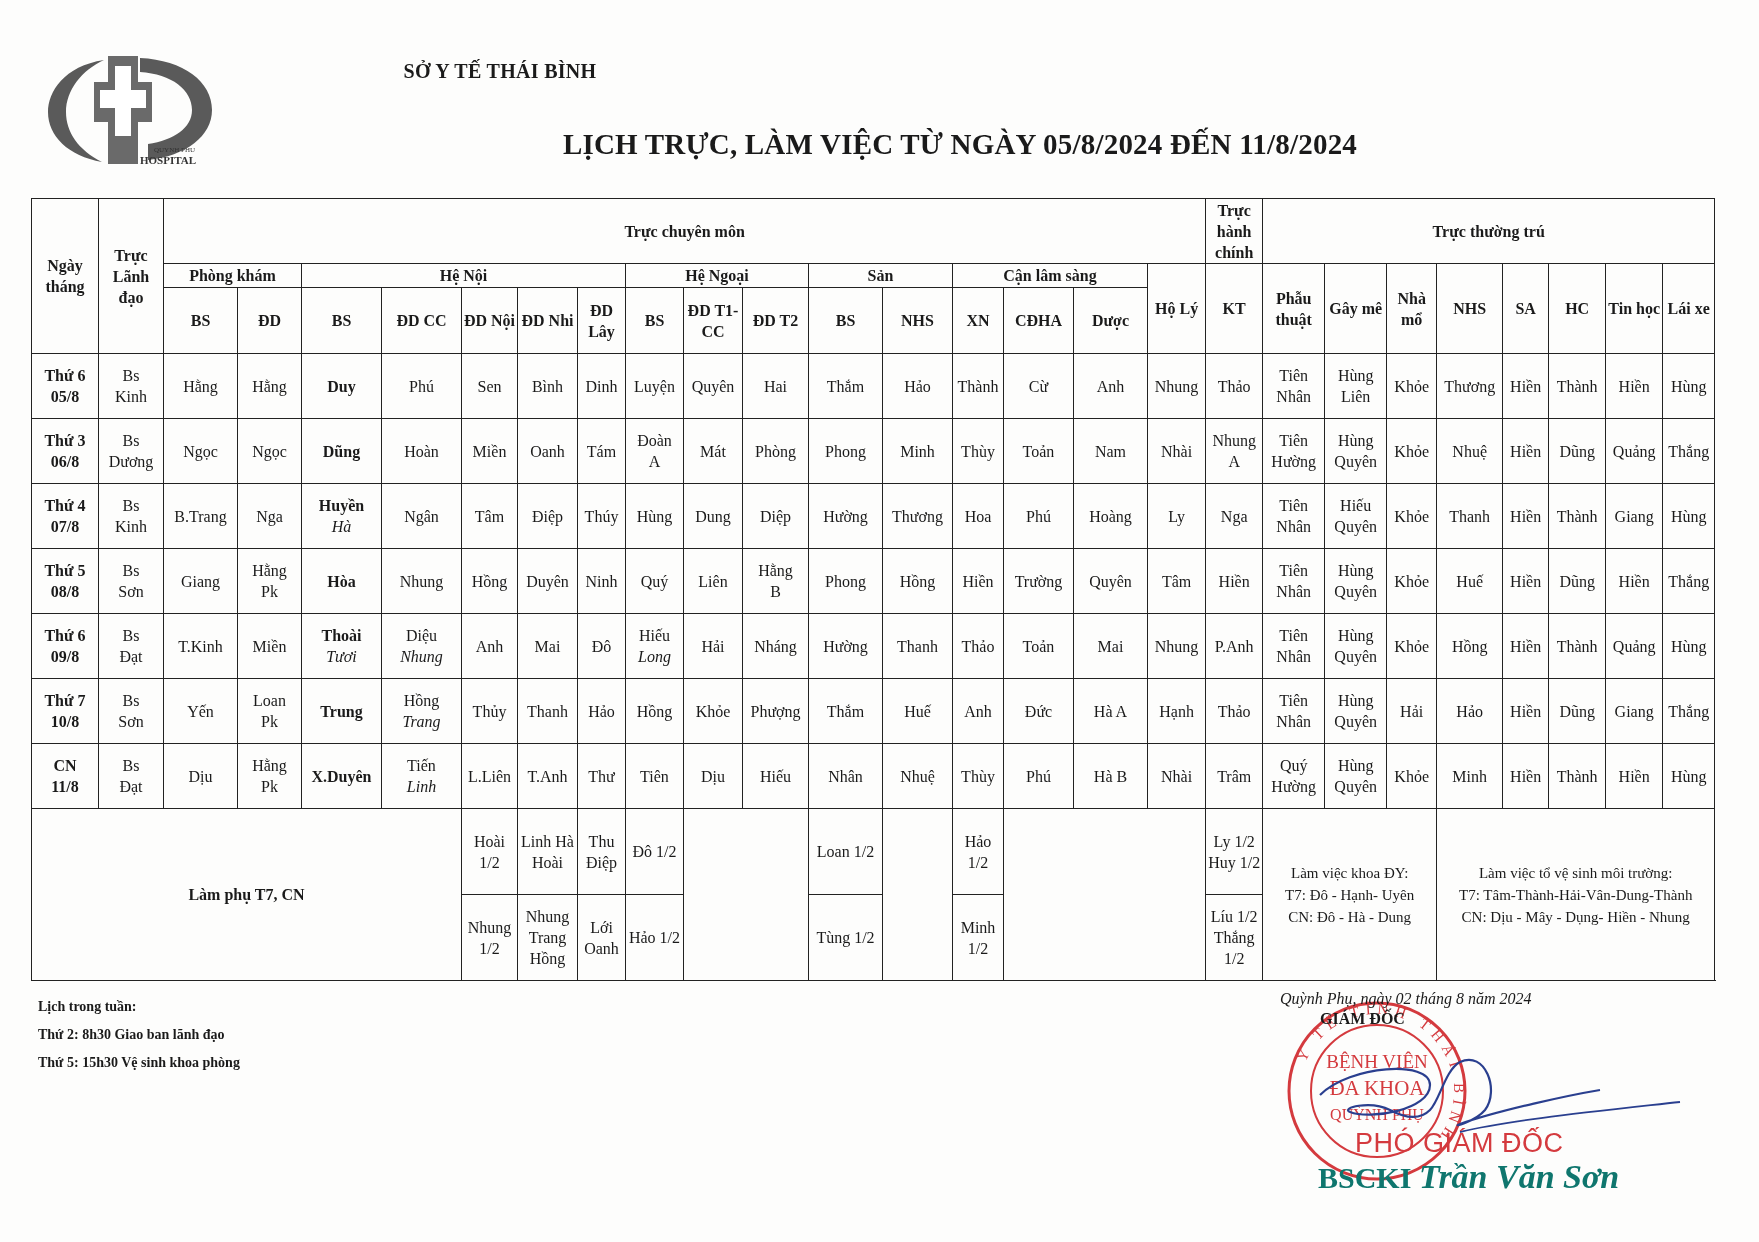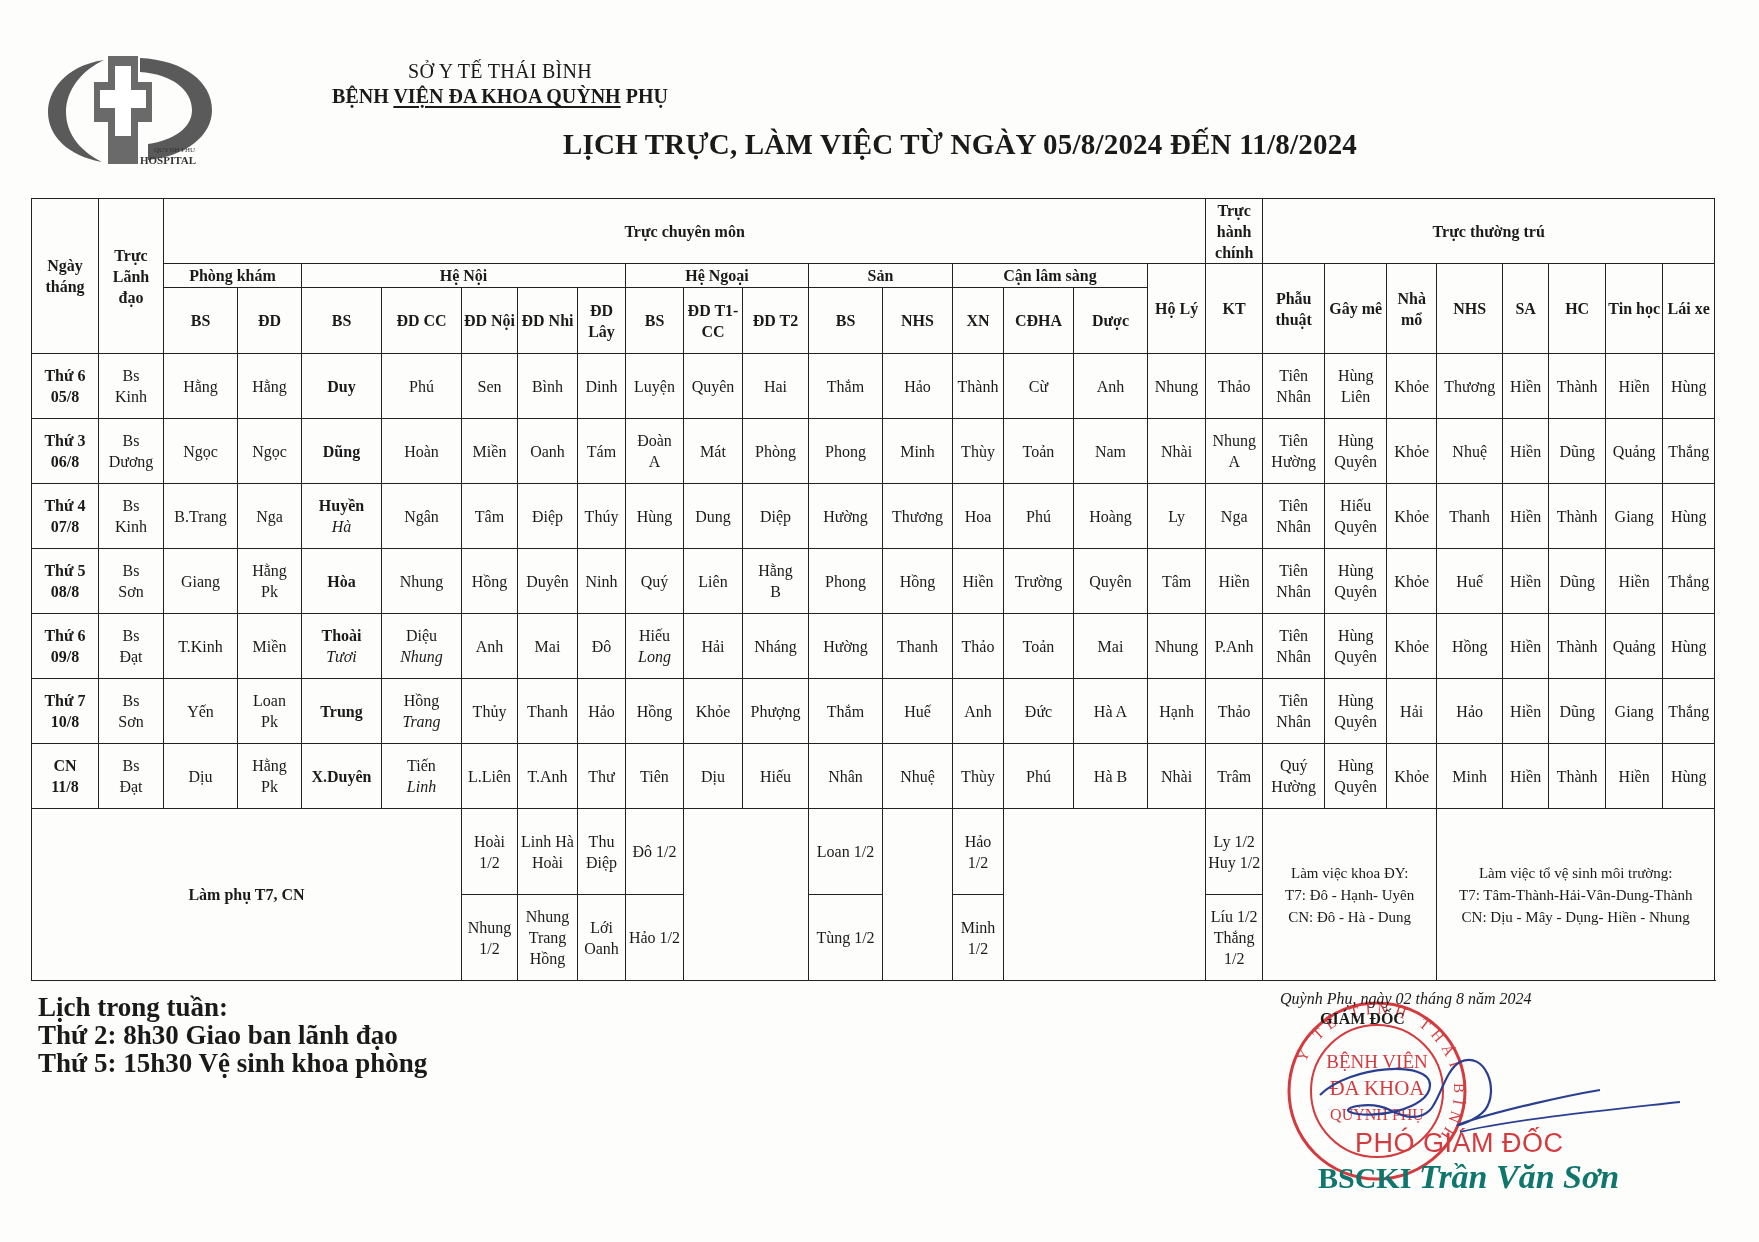--- a/index.html
+++ b/index.html
@@ -3,21 +3,21 @@
 <meta charset="utf-8">
 <style>
   html, body { margin: 0; padding: 0; }
   body {
     width: 1759px; height: 1242px; background: #fdfdfc;
     position: relative; overflow: hidden;
     font-family: "Liberation Serif", "DejaVu Serif", serif; color: #1a1a1a;
   }
   .logo { position: absolute; left: 44px; top: 52px; width: 186px; height: 118px; }
   .org { position: absolute; left: 300px; top: 60px; width: 400px; text-align: center; }
-  .org .l1 { font-size: 20px; letter-spacing: 0.3px; }
+  .org .l1 { font-size: 20px; letter-spacing: 0.3px; font-weight: bold; }
   .org .l2 { font-size: 20px; font-weight: bold; margin-top: 2px; }
   .org .l2 u { text-decoration: underline; text-underline-offset: 3px; }
   .title { position: absolute; left: 540px; top: 128px; width: 840px; text-align: center;
     font-size: 29px; font-weight: bold; letter-spacing: 0.2px; }
 
   table.roster { position: absolute; left: 31px; top: 198px; border-collapse: collapse;
     table-layout: fixed; width: 1683px; font-size: 16px; }
   table.roster td, table.roster th { border: 1.6px solid #222; text-align: center; vertical-align: middle;
     padding: 0 1px; line-height: 21px; overflow: hidden; }
   table.roster th { font-weight: bold; font-size: 16px; }
@@ -25,21 +25,21 @@
   .hdr-r2 { height: 24px; }
   .hdr-r3 { height: 66px; }
   .data-row { height: 65px; }
   .b { font-weight: bold; }
   .i { font-style: italic; }
   .small { font-size: 16px; line-height: 18px; }
   .day { font-weight: bold; }
   .extra-top { height: 86px; }
   .extra-bot { height: 86px; }
 
-  .weekly { position: absolute; left: 38px; top: 993px; font-size: 27px; font-weight: bold; line-height: 28px; font-family: Liberation Serif, serif; }
+  .weekly { position: absolute; left: 38px; top: 993px; font-size: 14px; font-weight: bold; line-height: 28px; font-family: Liberation Serif, serif; }
   .sign { position: absolute; left: 1280px; top: 990px; width: 380px; text-align: left; }
   .sign .date { font-style: italic; font-size: 16px; }
   .sign .role { font-weight: bold; font-size: 16px; margin-top: 2px; margin-left: 40px; }
   .stamp { position: absolute; left: 1284px; top: 998px; width: 186px; height: 186px; }
   .sig { position: absolute; left: 1310px; top: 1040px; width: 380px; height: 120px; }
   .vp { position: absolute; left: 1355px; top: 1128px; color: #d43a3e; font-family: "Liberation Sans", sans-serif;
     font-size: 27px; letter-spacing: 0.5px; }
   .signer { position: absolute; left: 1318px; top: 1158px; color: #0f766e; font-size: 30px; font-weight: bold; white-space: nowrap; }
   .signer .nm { font-style: italic; font-size: 34px; }
 </style>
@@ -52,21 +52,20 @@
   <rect x="64" y="4" width="30" height="108" fill="#6a6a6a"></rect>
   <rect x="50" y="30" width="58" height="40" fill="#6a6a6a"></rect>
   <rect x="71" y="14" width="16" height="70" fill="#fff"></rect>
   <rect x="56" y="38" width="46" height="18" fill="#fff"></rect>
   <text x="110" y="100" font-size="7" font-family="Liberation Serif, serif" fill="#333">QUYNH PHU</text>
   <text x="96" y="112" font-size="11" font-weight="bold" font-family="Liberation Serif, serif" fill="#333">HOSPITAL</text>
 </svg>
 
 <div class="org">
   <div class="l1">SỞ Y TẾ THÁI BÌNH</div>
-  <div class="l2"><span>BỆNH </span><u>VIỆN ĐA KHOA QUỲNH</u><span> PHỤ</span></div>
 </div>
 
 <div class="title">LỊCH TRỰC, LÀM VIỆC TỪ NGÀY 05/8/2024 ĐẾN 11/8/2024</div>
 
 <table class="roster">
   <colgroup>
     <col style="width:67px">
       <col style="width:65px">
     <col style="width:74px">
       <col style="width:64px">

